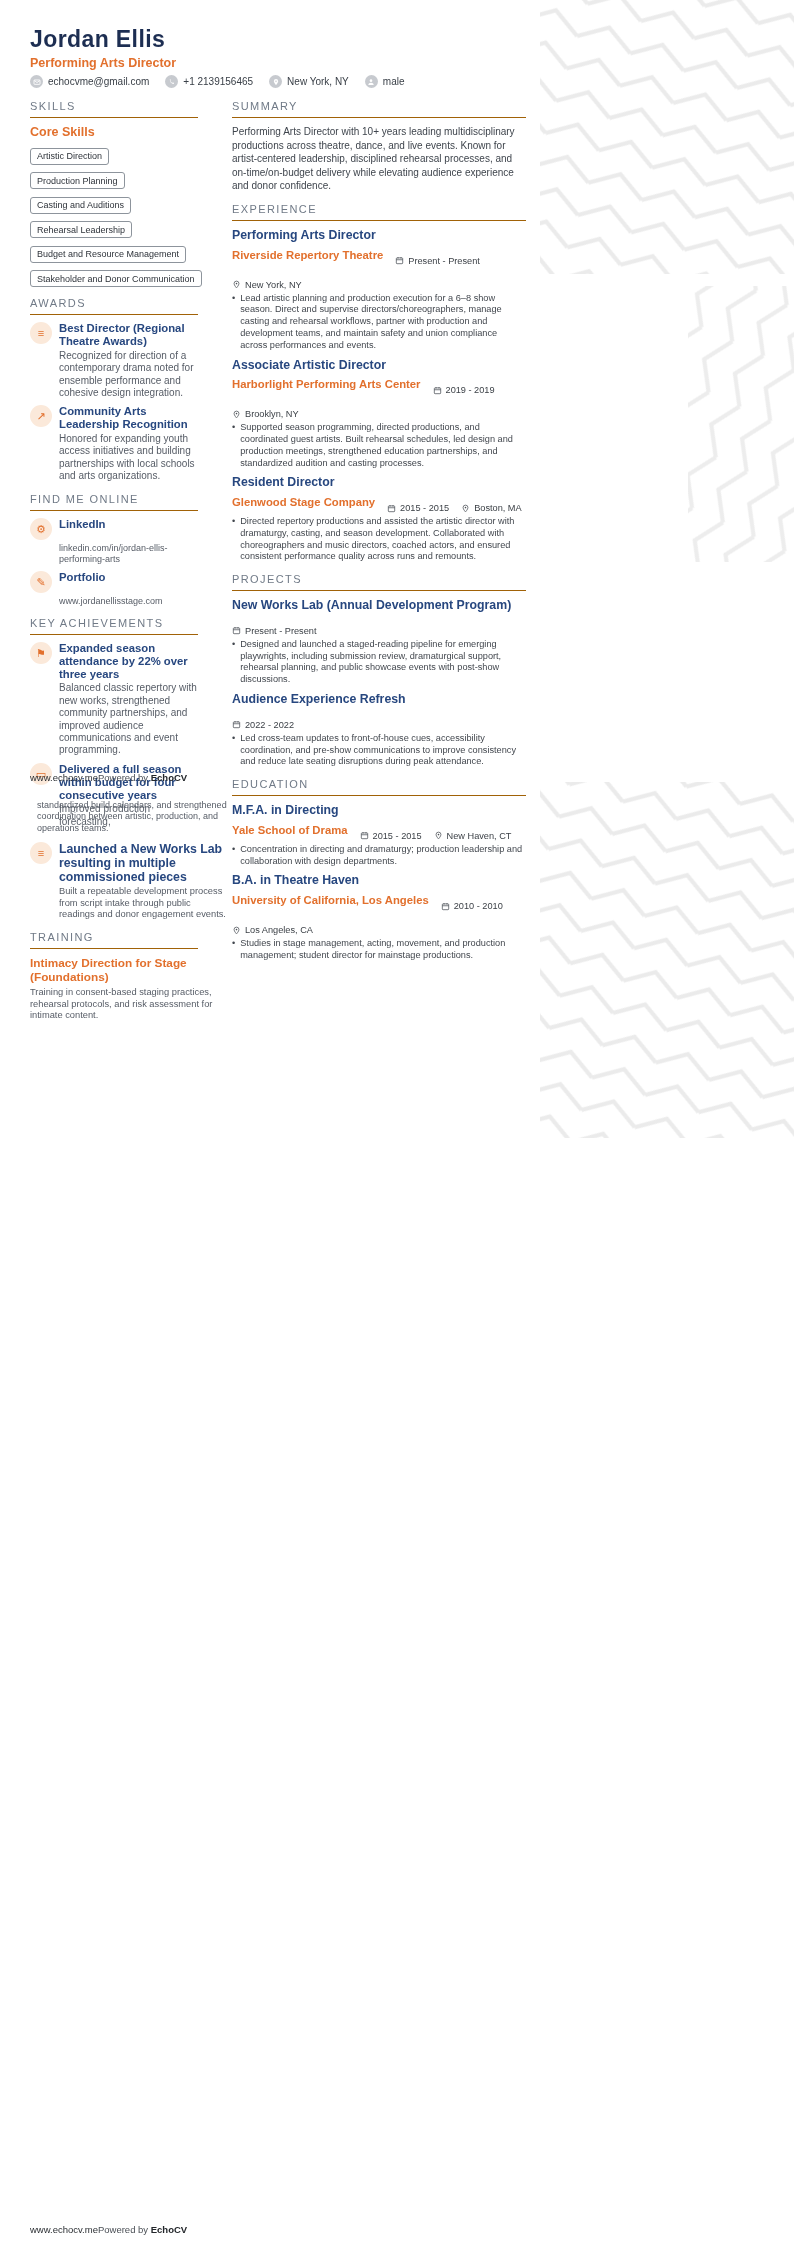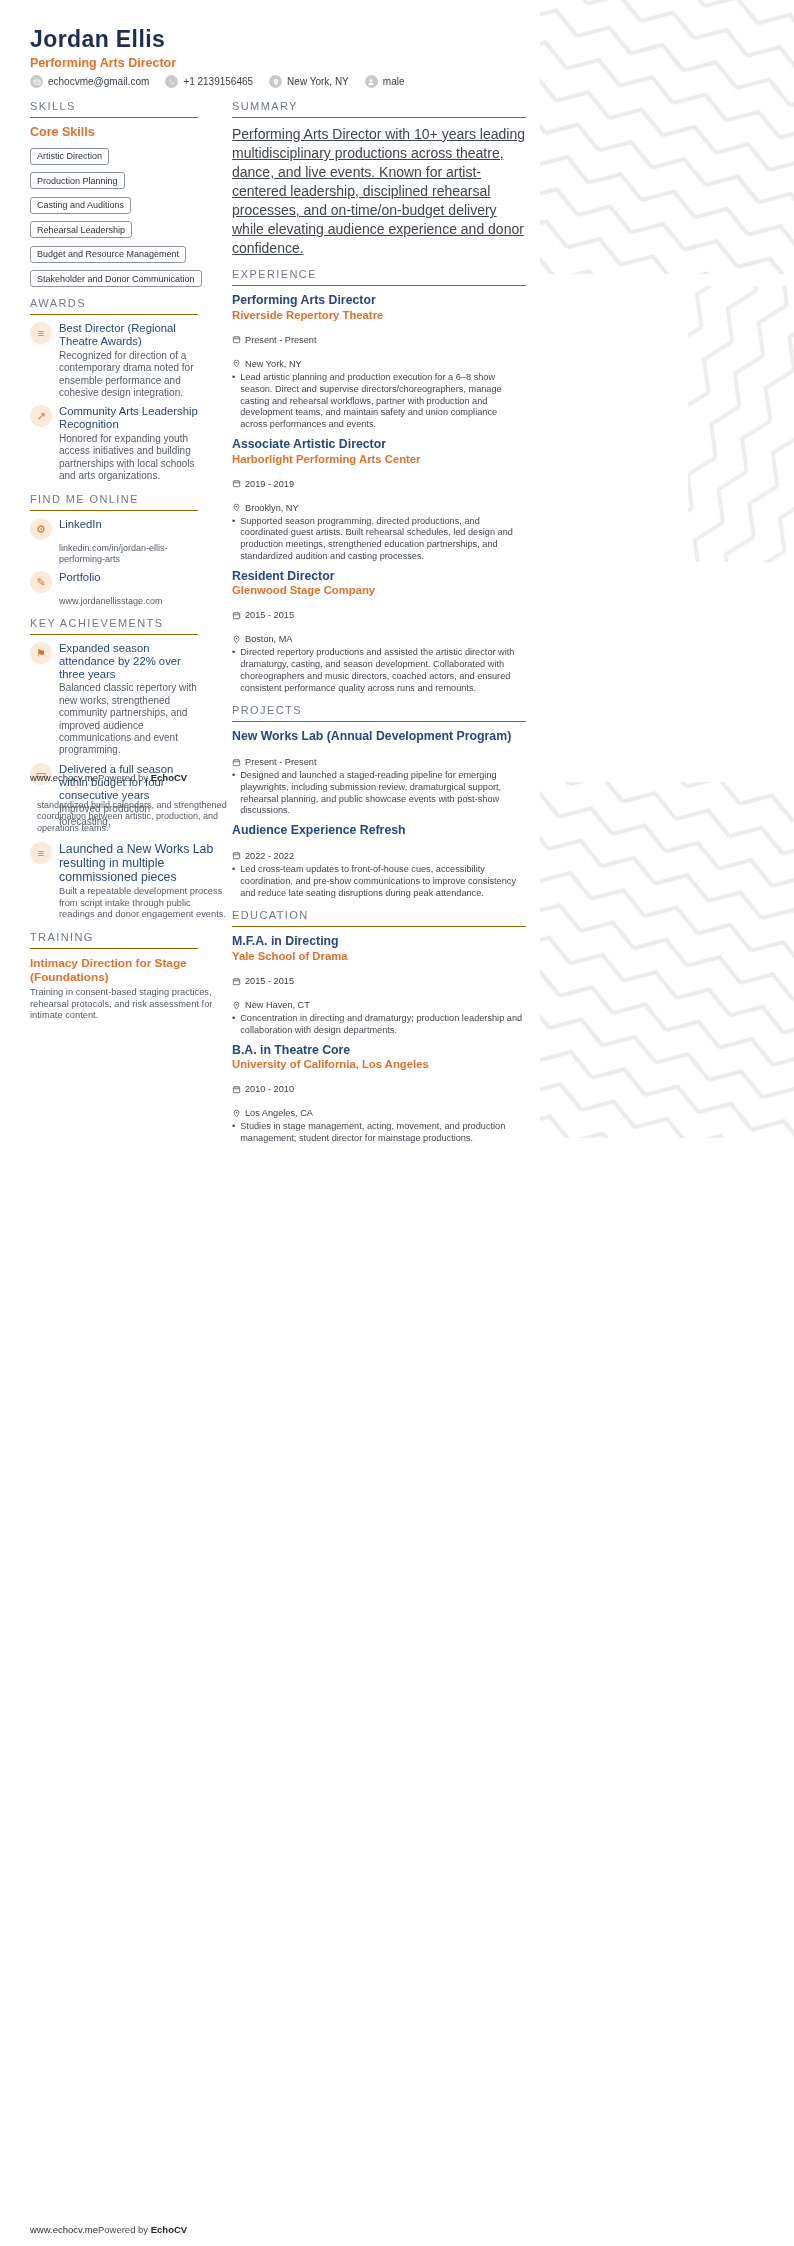--- a/index.html
+++ b/index.html
@@ -26,29 +26,29 @@
 
   
   .group-label{font-size:12.5px;font-weight:700;color:#e2702d;margin:2px 0 6px 0;}
   .chip-row{margin-bottom:5px;}
   .chip{display:inline-block;border:1px solid #8d949c;border-radius:3px;padding:2.5px 6px;
         font-size:9px;color:#2e333a;white-space:nowrap;background:#fff;}
   .litem{display:flex;gap:7px;margin-bottom:6px;}
   .licon{flex:0 0 22px;height:22px;border-radius:50%;background:#fbe9da;color:#e2702d;
          font-size:11px;line-height:22px;text-align:center;}
   .lbody{flex:1;min-width:0;}
-  .ltitle{font-size:11.3px;line-height:1.14;color:#27477f;font-weight:400;}
+  .ltitle{font-size:11.3px;line-height:1.14;color:#27477f;font-weight:700;}
   .ldesc{font-size:10px;line-height:1.24;color:#565c66;margin-top:2px;}
   .lurl{font-size:9px;line-height:1.24;color:#565c66;margin-top:12px;word-break:break-word;cursor:pointer;}
 
   
-  .summary-text{font-size:14px;line-height:1.36;color:#3f454d;text-decoration:underline;}
+  .summary-text{font-size:10px;line-height:1.36;color:#3f454d;}
   .xitem{margin-bottom:6px;}
   .xtitle{font-size:12.3px;font-weight:700;color:#27477f;line-height:1.2;margin-bottom:1px;}
-  .xrow{display:flex;flex-wrap:wrap;column-gap:12px;row-gap:2px;margin:1px 0 3px 0;flex-direction:column;}
+  .xrow{display:flex;flex-wrap:wrap;align-items:center;column-gap:12px;row-gap:2px;margin:1px 0 3px 0;}
   .xcompany{font-size:11.3px;font-weight:700;color:#e2702d;}
   .xmeta{display:inline-flex;align-items:center;gap:4px;font-size:9.2px;color:#3c4147;margin-top:12px;}
   .mi{width:9px;height:9px;color:#4a4f55;}
   .xbullet{display:flex;gap:5px;font-size:9.2px;line-height:1.28;color:#42474e;}
   .xbullet .dot{flex:0 0 auto;}
 
   
   .p2-cont{font-size:9px;line-height:1.26;color:#565c66;margin:0 0 8px 7px;}
   .titem{margin-bottom:8px;}
   .ttitle{font-size:11.8px;font-weight:700;color:#e2702d;line-height:1.2;margin-bottom:3px;}
@@ -335,21 +335,21 @@
             <span>New Haven, CT</span>
           </span>
         </div>
         <div class="xbullet">
             <span class="dot">•</span>
             <span>Concentration in directing and dramaturgy; production leadership and collaboration with design departments.</span>
           </div>
       </div>
 
       <div class="xitem">
-        <div class="xtitle">B.A. in Theatre Core</div>
+        <div class="xtitle">B.A. in Theatre Haven</div>
         <div class="xrow">
           <span class="xcompany">University of California, Los Angeles</span>
           <span class="xmeta">
             <svg class="mi" viewBox="0 0 24 24">
                 <rect x="3.5" y="5" width="17" height="15.5" rx="2" fill="none" stroke="currentColor" stroke-width="2"></rect>
                 <path d="M3.5 10h17M8 2.8v4M16 2.8v4" stroke="currentColor" stroke-width="2" fill="none"></path>
               </svg>
             <span>2010 - 2010</span>
           </span>
           <span class="xmeta">

